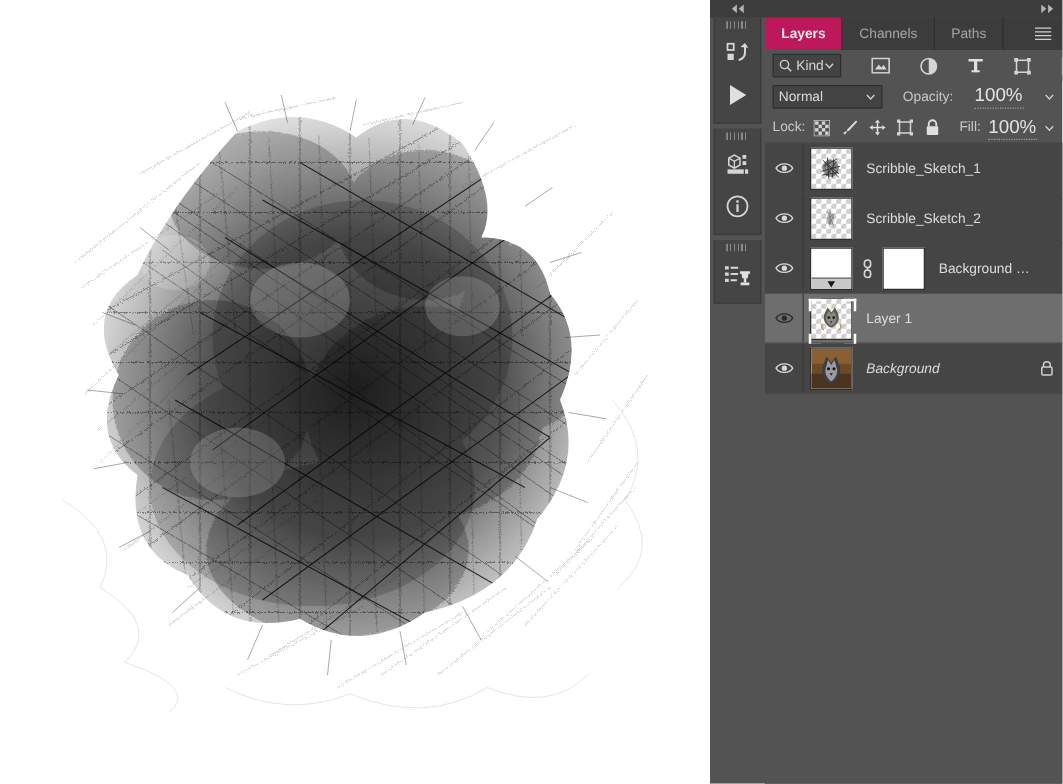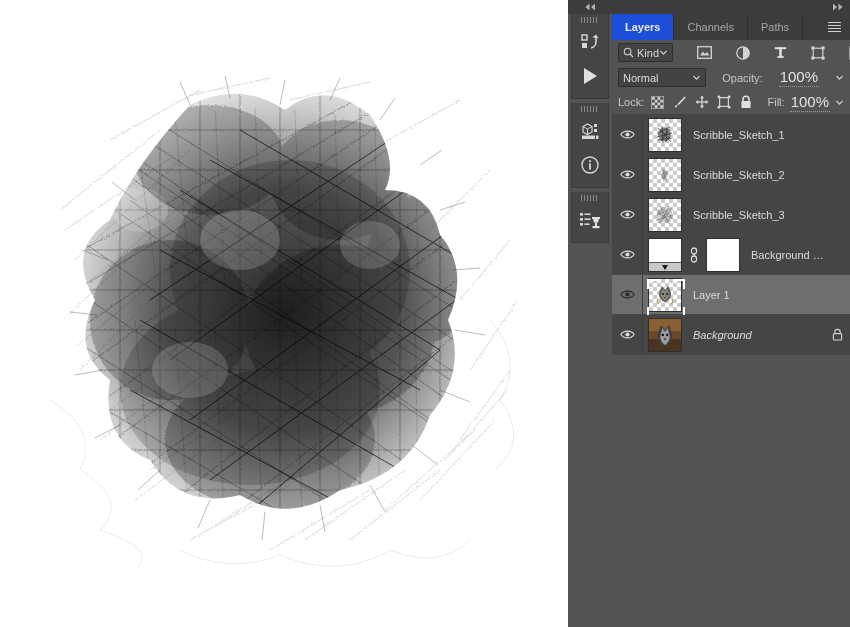--- a/index.html
+++ b/index.html
@@ -114,21 +114,21 @@
   .tab {
     padding: 0 13px;
     display: flex;
     align-items: center;
     color: #a6a6a6;
     font-size: 11px;
     cursor: pointer;
     border-right: 1px solid #2f2f2f;
   }
   .tab.active {
-    background: #1d4ed8;
+    background: #be185d;
     color: #e8e8e8;
     font-weight: bold;
   }
   #panel-menu-btn {
     position: absolute;
     right: 6px; top: 0; bottom: 0;
     width: 20px;
     display: flex; align-items: center; justify-content: center;
     cursor: pointer;
   }
@@ -717,41 +717,20 @@
                 <path d="M13 10 L18 22 M12 16 L19 12 M14 21 L18 14 M15 9 L15 23"></path>
               </g>
               <ellipse cx="15.5" cy="16" rx="3" ry="5" fill="#555" opacity="0.35"></ellipse>
             </svg>
           </div>
         </div>
         <div class="layer-name">Scribble_Sketch_2</div>
         <div class="lock-cell"></div>
       </div>
 
-      <div class="layer-row">
-        <div class="eye-cell">
-          <svg width="15" height="11" viewBox="0 0 15 11">
-            <path d="M0.8 5.5 C3.5 1 11.5 1 14.2 5.5 C11.5 10 3.5 10 0.8 5.5 Z" fill="none" stroke="#dadada" stroke-width="1.1"></path>
-            <circle cx="7.5" cy="5.5" r="2.1" fill="#dadada"></circle>
-          </svg>
-        </div>
-        <div class="thumb-cell">
-          <div class="thumb">
-            <svg width="32" height="32" viewBox="0 0 32 32">
-              <g stroke="#555" stroke-width="0.7" fill="none" opacity="0.6">
-                <path d="M7 10 L24 20 M8 16 L23 9 M7 21 L24 16 M11 7 L20 25
-                         M20 7 L11 25 M9 13 L22 23 M10 24 L22 12"></path>
-              </g>
-              <ellipse cx="15.5" cy="16" rx="8" ry="8" fill="#666" opacity="0.3"></ellipse>
-            </svg>
-          </div>
-        </div>
-        <div class="layer-name">Scribble_Sketch_3</div>
-        <div class="lock-cell"></div>
-      </div>
 
       <div class="layer-row">
         <div class="eye-cell">
           <svg width="15" height="11" viewBox="0 0 15 11">
             <path d="M0.8 5.5 C3.5 1 11.5 1 14.2 5.5 C11.5 10 3.5 10 0.8 5.5 Z" fill="none" stroke="#dadada" stroke-width="1.1"></path>
             <circle cx="7.5" cy="5.5" r="2.1" fill="#dadada"></circle>
           </svg>
         </div>
         <div class="thumb-cell">
           <div class="thumb solid">

